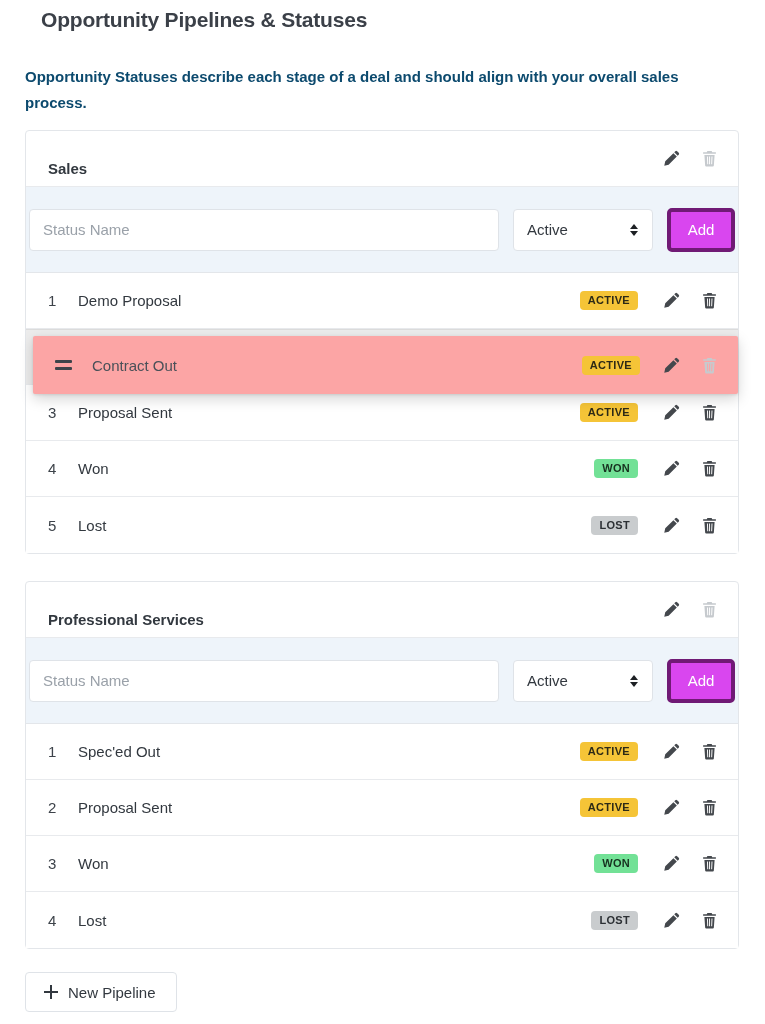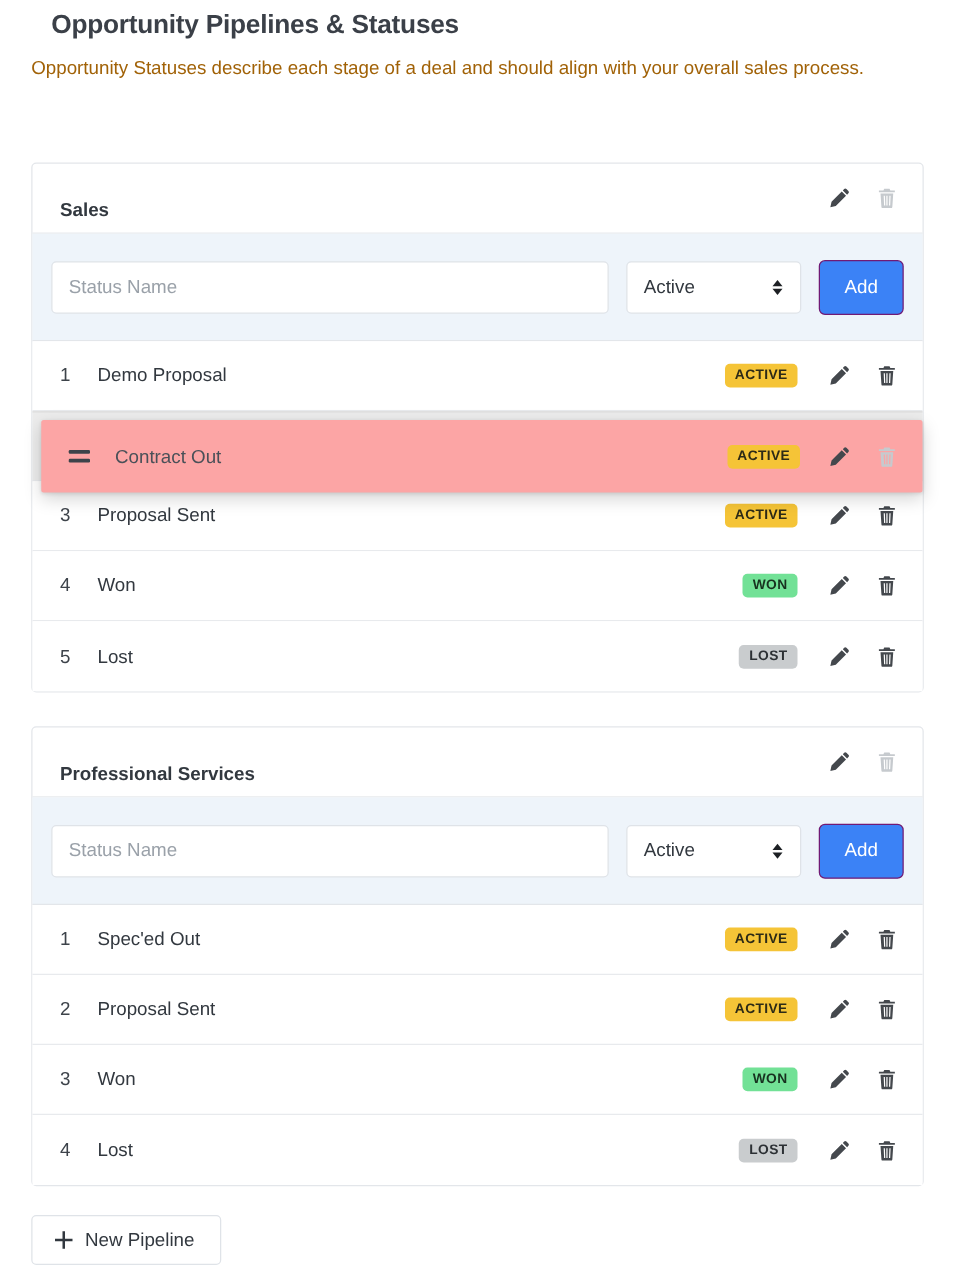--- a/index.html
+++ b/index.html
@@ -14,22 +14,22 @@
   .page { position: relative; width: 765px; height: 1024px; overflow: hidden; padding: 0; }
 
   
   .page-title {
     position: absolute; left: 25px; top: 8px;
     font-size: 21px; font-weight: 700; letter-spacing: -0.2px;
     color: #3b4048;
     margin-left: 16px;
   }
   .page-desc {
-    position: absolute; left: 25px; top: 42px; width: 706px;
-    font-size: 15px; line-height: 26px; color: #a16207; font-weight: 400;
+    position: absolute; left: 25px; top: 64px; width: 706px;
+    font-size: 15px; line-height: 26px; color: #0c4a6e; font-weight: 700;
   }
 
   
   .card {
     position: absolute; left: 25px; width: 714px;
     background: #ffffff;
     border: 1px solid #e3e6ea;
     border-radius: 4px;
   }
   .card-header {
@@ -46,21 +46,21 @@
   .icon-btn svg { display: block; }
   .ic-dark { fill: #44484d; }
   .ic-muted { fill: #c6cace; }
   .hdr-gap { width: 8px; }
 
   
   .add-row {
     height: 86px; display: flex; align-items: center;
     background: #eef4fa;
     border-bottom: 1px solid #e3e6ea;
-    padding: 0 15px;
+    padding: 0 3px;
     justify-content: flex-end;
   }
   .status-input {
     flex: 1; height: 42px;
     border: 1px solid #dfe3e8; border-radius: 4px;
     background: #fff; font-size: 15px; color: #32383f;
     padding: 0 13px; font-family: "Liberation Sans", sans-serif;
     outline: none;
   }
   .status-input::placeholder { color: #9aa1a9; }
@@ -71,21 +71,21 @@
   }
   .select-value { font-size: 15px; color: #32383f; }
   .select-arrows {
     position: absolute; right: 14px; top: 50%; transform: translateY(-50%);
     display: flex; flex-direction: column; gap: 2px; align-items: center;
   }
   .tri-up { width: 0; height: 0; border-left: 4.5px solid transparent; border-right: 4.5px solid transparent; border-bottom: 5px solid #1d2024; }
   .tri-down { width: 0; height: 0; border-left: 4.5px solid transparent; border-right: 4.5px solid transparent; border-top: 5px solid #1d2024; }
   .add-btn {
     margin-left: 14px; width: 68px; height: 44px;
-    background: #3b82f6; border: 1px solid #701a75; border-radius: 5px;
+    background: #d946ef; border: 4px solid #701a75; border-radius: 5px;
     color: #fff; font-size: 15px; font-weight: 400; cursor: pointer;
     font-family: "Liberation Sans", sans-serif;
   }
 
   
   .srow {
     height: 56px; display: flex; align-items: center;
     padding: 0 14px 0 22px;
     border-bottom: 1px solid #e8eaed;
     background: #fff;

